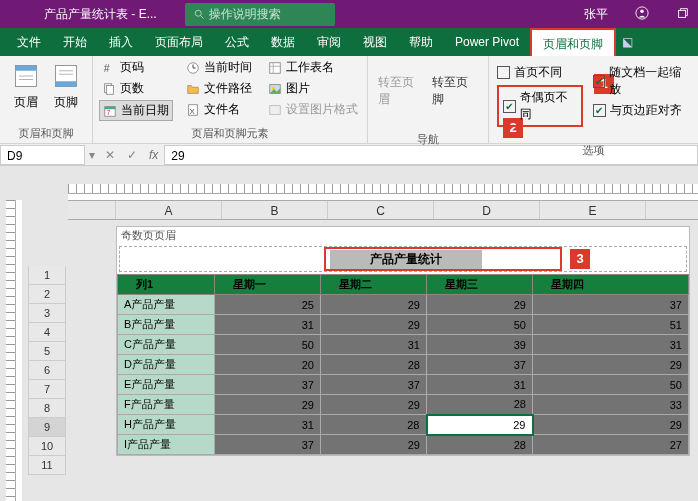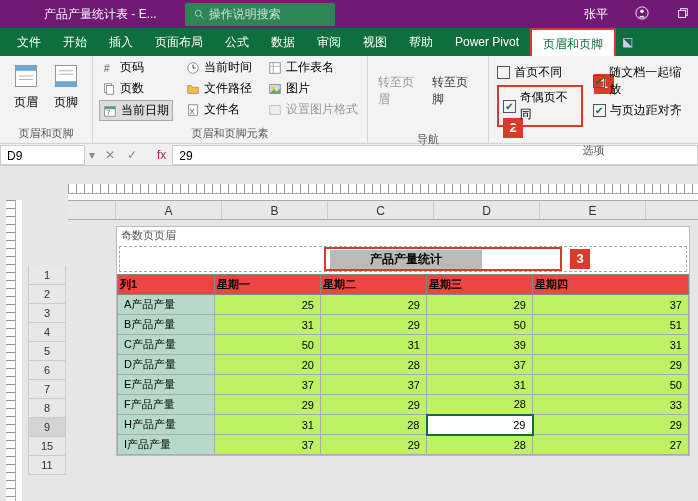--- a/index.html
+++ b/index.html
@@ -35,45 +35,45 @@
 .nav-btn.disabled{color:#9a9a9a;}
 .opt-group{padding:4px 8px;position:relative;}
 .opt-row{display:flex;align-items:center;gap:4px;margin:4px 0;font-size:12px;}
 .opt-row.hl{border:2px solid #d93a2b;padding:2px 4px;}
 .cb{width:13px;height:13px;border:1px solid #555;display:inline-flex;align-items:center;justify-content:center;font-size:10px;color:#0f6e3e;}
 
 .formula-bar{background:#f0f0f0;height:22px;border-bottom:1px solid #ccc;display:flex;align-items:center;}
 .name-box{width:85px;border:1px solid #ccc;background:#fff;height:20px;padding:0 6px;line-height:20px;font-size:12px;}
 .fx-area{display:flex;align-items:center;}
 .fx-btn{width:22px;text-align:center;color:#888;font-size:12px;}
-.fx-label{color:#be185d;padding:0 6px;margin-left:8px;}
+.fx-label{font-style:italic;color:#737373;padding:0 6px;}
 .fx-input{background:#fff;border:1px solid #ccc;height:20px;flex:1;padding:0 6px;line-height:20px;}
 
 .sheet-area{position:relative;background:#e6e6e6;height:335px;}
 .col-ruler{position:absolute;left:68px;top:18px;right:0;height:16px;background:#fff;}
 .col-ruler .marks{height:10px;border-bottom:1px solid #aaa;background:repeating-linear-gradient(to right,#999 0,#999 1px,transparent 1px,transparent 8px);}
 .col-headers{position:absolute;left:68px;top:34px;right:0;height:20px;display:flex;background:#e8e8e8;border-top:1px solid #aaa;border-bottom:1px solid #aaa;}
 .col-h{border-right:1px solid #ccc;text-align:center;line-height:20px;font-size:12px;color:#333;}
 .row-headers{position:absolute;left:28px;top:100px;width:38px;}
 .row-h{height:19px;line-height:19px;text-align:center;border:1px solid #ccc;border-top:none;background:#e8e8e8;font-size:11px;color:#333;}
 .row-h.sel{background:#d4d4d4;}
 .row-ruler{position:absolute;left:6px;top:34px;width:16px;bottom:0;background:#fff;}
 .row-ruler .marks{width:10px;height:100%;border-right:1px solid #aaa;background:repeating-linear-gradient(to bottom,#999 0,#999 1px,transparent 1px,transparent 8px);}
 
 .page{position:absolute;left:116px;top:60px;right:8px;background:#fff;border:1px solid #bbb;}
 .hdr-label{font-size:11px;color:#555;padding:1px 4px;}
 .hdr-box{border:1px dashed #aaa;height:26px;margin:2px;position:relative;display:flex;}
 .hdr-text{position:absolute;left:210px;top:3px;background:#bababa;padding:1px 40px;font-size:12px;font-weight:bold;font-family:Liberation Serif, serif;}
 .hdr-hl{position:absolute;left:204px;top:0px;width:238px;height:24px;border:2px solid #d93a2b;}
 
 .data-table{border-collapse:collapse;width:100%;font-size:11px;}
-.data-table th{background:#ef4444;border:1px solid #888;padding:2px 2px;text-align:left;font-weight:bold;height:18px;}
+.data-table th{background:#15803d;border:1px solid #888;padding:2px 18px;text-align:left;font-weight:bold;height:18px;}
 .data-table td{border:1px solid #aaa;padding:2px 6px;height:18px;}
 .data-table td.lbl{background:#b7d9c9;text-align:left;}
-.data-table td.num{text-align:right;background:#bef264;}
+.data-table td.num{text-align:right;background:#737373;}
 .data-table td.num.sel{background:#fff;border:2px solid #0f6e3e;position:relative;}
 </style>
 </head>
 <body>
 
 <div class="title-bar">
   <div class="tb-icons">
     <svg viewBox="0 0 16 16">
         <rect x="2" y="2" width="12" height="12" fill="none" stroke="#fff"></rect>
         <rect x="5" y="2" width="6" height="4" fill="#fff"></rect>
@@ -293,21 +293,21 @@
   <div class="row-headers">
     <div class="row-h">1</div>
     <div class="row-h">2</div>
     <div class="row-h">3</div>
     <div class="row-h">4</div>
     <div class="row-h">5</div>
     <div class="row-h">6</div>
     <div class="row-h">7</div>
     <div class="row-h">8</div>
     <div class="row-h sel">9</div>
-    <div class="row-h">15</div>
+    <div class="row-h">10</div>
     <div class="row-h">11</div>
   </div>
 
   <div class="page">
     <div class="hdr-label">奇数页页眉</div>
     <div class="hdr-box">
       <div class="hdr-hl"></div>
       <div class="callout" style="left:450px;top:2px">3</div>
       <span class="hdr-text">产品产量统计</span>
     </div>

